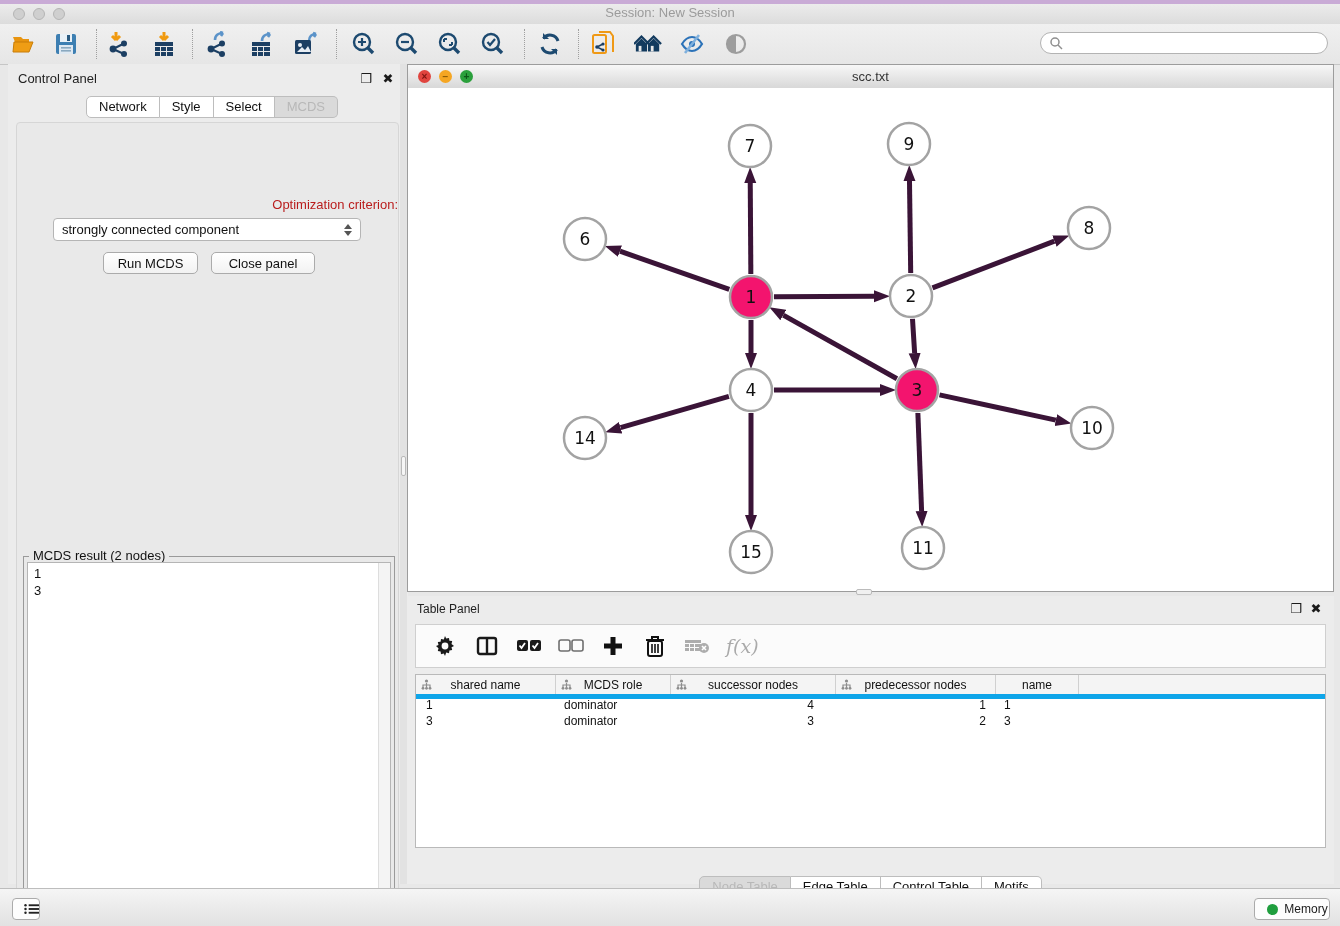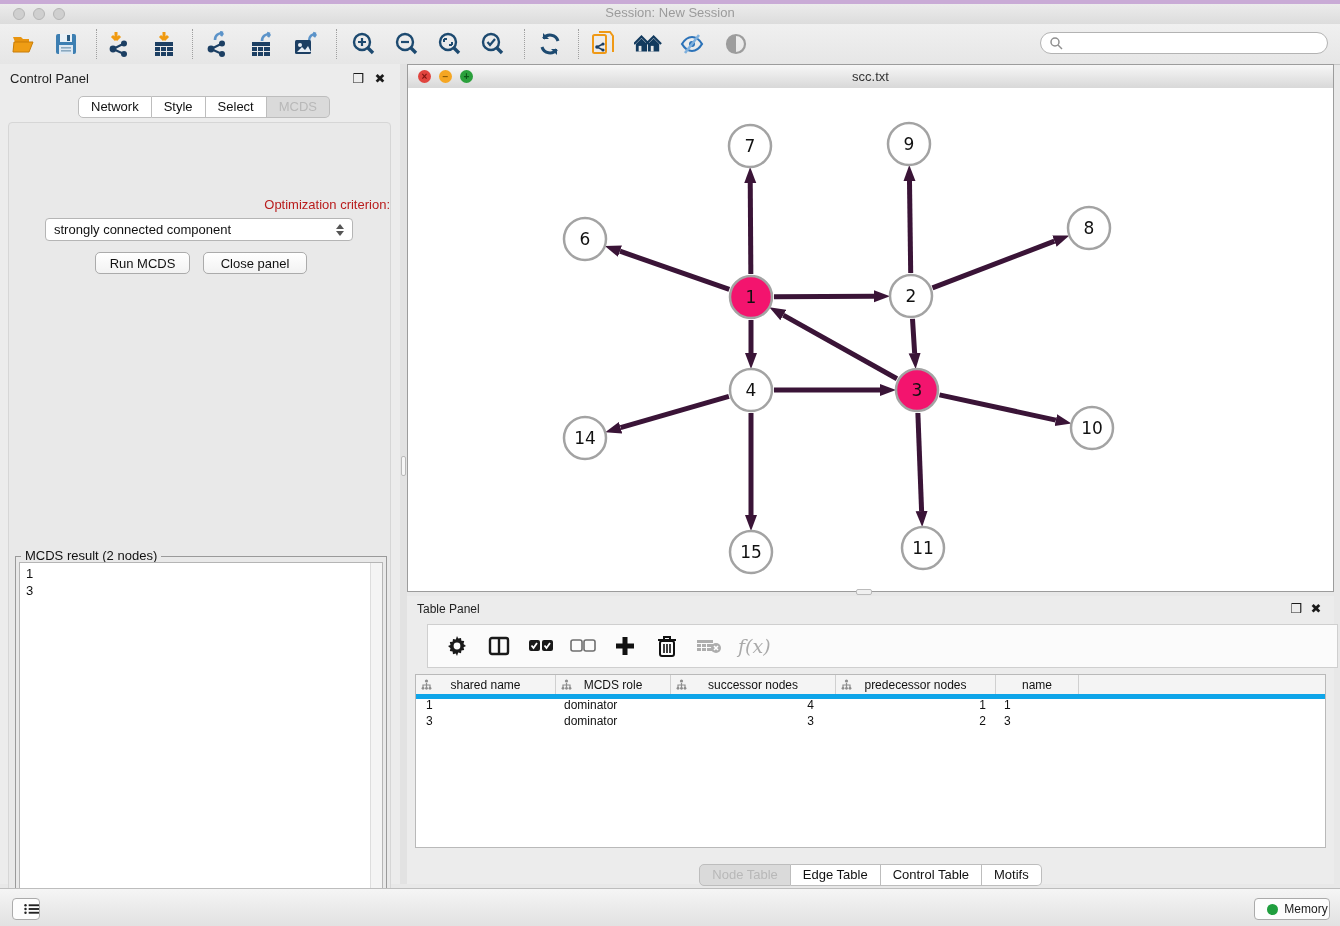--- a/index.html
+++ b/index.html
@@ -15,21 +15,21 @@
     background:#cfcfcf;border:1px solid #b5b5b5;box-sizing:border-box;}
   
   .toolbar{position:absolute;left:0;top:24px;width:1340px;height:40px;
     background:linear-gradient(#f0f0f0,#e6e6e6);border-bottom:1px solid #c6c6c6;}
   .tb-ico{position:absolute;top:6px;width:28px;height:28px;display:flex;align-items:center;justify-content:center;cursor:pointer;}
   .tb-sep{position:absolute;top:5px;height:30px;border-left:1px dotted #9f9f9f;}
   .searchbox{position:absolute;right:12px;top:8px;width:288px;height:22px;background:#fff;
     border:1px solid #b3b3b3;border-radius:12px;display:flex;align-items:center;padding-left:8px;box-sizing:border-box;}
   .searchbox input{border:none;outline:none;flex:1;font:12px "Liberation Sans",sans-serif;background:transparent;}
   
-  .cpanel{position:absolute;left:0;top:64px;width:400px;height:820px;background:#ececec;}
+  .cpanel{position:absolute;left:8px;top:64px;width:400px;height:820px;background:#ececec;}
   .cpanel-hdr{position:absolute;left:0;top:0;width:100%;height:28px;}
   .cpanel-hdr .t{position:absolute;left:10px;top:7px;font-size:13px;color:#222;}
   .panel-btn{position:absolute;top:6px;width:16px;height:16px;display:flex;align-items:center;justify-content:center;
     font-weight:bold;color:#1a1a1a;cursor:pointer;font-size:13px;}
   .seg{display:flex;}
   .seg .tab{height:20px;line-height:20px;padding:0 12px;background:#fff;border:1px solid #bdbdbd;border-left:none;
     font-size:13px;color:#111;cursor:pointer;white-space:nowrap;}
   .seg .tab:first-child{border-left:1px solid #bdbdbd;border-radius:5px 0 0 5px;}
   .seg .tab:last-child{border-radius:0 5px 5px 0;}
   .seg .tab.active{background:#dadada;color:#b8b8b8;}
@@ -58,32 +58,32 @@
   .netwin{position:absolute;left:407px;top:64px;width:927px;height:528px;border:1px solid #9c9c9c;box-sizing:border-box;background:#fff;}
   .netwin .bar{position:absolute;left:0;top:0;width:100%;height:23px;background:linear-gradient(#f7f7f7,#d8d8d8);
     border-bottom:1px solid #a5a5a5;}
   .netwin .bar .t{position:absolute;left:0;top:4px;width:100%;text-align:center;font-size:13px;color:#333;}
   .light{position:absolute;top:5px;width:13px;height:13px;border-radius:50%;font-size:10px;font-weight:bold;
     display:flex;align-items:center;justify-content:center;cursor:pointer;box-sizing:border-box;}
   .canvas{position:absolute;left:0;top:23px;width:925px;height:503px;background:#fff;overflow:hidden;}
   
   .tpanel{position:absolute;left:407px;top:596px;width:927px;height:288px;background:#ececec;}
   .tpanel-hdr .t{position:absolute;left:10px;top:6px;font-size:12px;color:#222;}
-  .ttoolbar{position:absolute;left:20px;top:28px;width:911px;height:44px;background:#fbfbfb;
+  .ttoolbar{position:absolute;left:8px;top:28px;width:911px;height:44px;background:#fbfbfb;
     border:1px solid #cfcfcf;box-sizing:border-box;display:flex;align-items:center;gap:16px;padding-left:16px;}
   .ttb-ico{width:26px;height:26px;display:flex;align-items:center;justify-content:center;cursor:pointer;}
   .fx{font-family:"DejaVu Serif","Liberation Serif",serif;font-style:italic;font-size:19px;color:#aaa;}
   .ttable{position:absolute;left:8px;top:78px;width:911px;height:174px;background:#fff;border:1px solid #b9b9b9;box-sizing:border-box;}
   .thead{position:absolute;left:0;top:0;width:100%;height:19px;background:#f4f4f4;border-bottom:5px solid #0ea5e9;display:flex;}
   .th{position:relative;height:19px;border-right:1px solid #d0d0d0;display:flex;align-items:center;justify-content:center;
     font-size:12px;color:#111;box-sizing:border-box;cursor:pointer;}
   .th .sorticon{position:absolute;left:5px;top:4px;}
   .trow{position:absolute;left:0;width:100%;height:16px;display:flex;font-size:12px;color:#111;}
   .td{height:16px;line-height:16px;box-sizing:border-box;overflow:hidden;white-space:nowrap;}
-  .bt-tabs{position:absolute;left:0;top:268px;width:100%;display:flex;justify-content:center;}
+  .bt-tabs{position:absolute;left:0;top:280px;width:100%;display:flex;justify-content:center;}
   
   .statusbar{position:absolute;left:0;top:888px;width:1340px;height:38px;background:linear-gradient(#f5f5f5,#e1e1e1);
     border-top:1px solid #bdbdbd;}
   .sb-btn{position:absolute;background:#fdfdfd;border:1px solid #ababab;border-radius:4px;display:flex;
     align-items:center;justify-content:center;cursor:pointer;box-sizing:border-box;padding-left:11px;}
   .memdot{width:11px;height:11px;border-radius:50%;background:#1f9e3e;margin-right:6px;}
   svg text{font-family:"DejaVu Sans","Liberation Sans",sans-serif;}
 </style>
 </head>
 <body>

